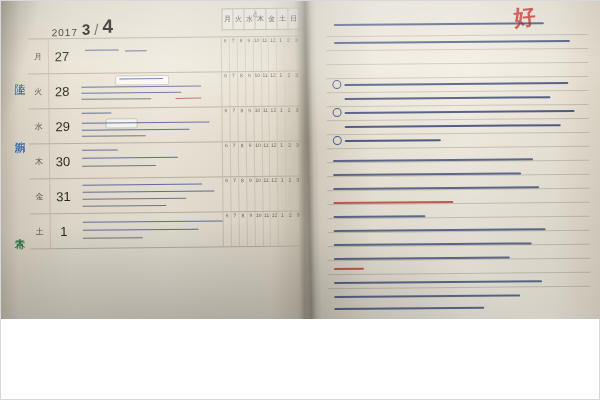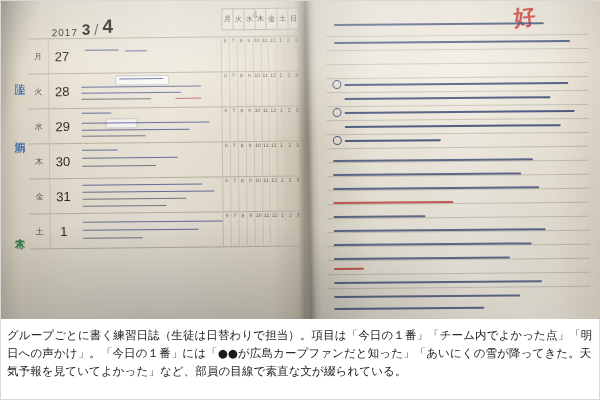--- a/index.html
+++ b/index.html
@@ -506,15 +506,14 @@
       <div class="hand red" style="left:14px; top:266px; width:30px;"></div>
       <div class="hand" style="left:14px; top:280px; width:208px;"></div>
       <div class="hand" style="left:14px; top:294px; width:186px;"></div>
       <div class="hand" style="left:14px; top:306px; width:150px;"></div>
     </div>
 
     <div class="gutter"></div>
     <div class="paper-shade"></div>
   </div>
 
-  <div class="caption">グループごとに書く練習日誌（生徒は日替わりで担当）。項目は「今日の１番」「チーム内でよかった点」「明日への声かけ」。「今日の１番」には「●●が広島カープファンだと知った」「あいにくの雪が降ってきた。天気予報を見ていてよかった」など、部員の目線で素直な文が綴られている。</div>
 
 </div>
 
 </body></html>

